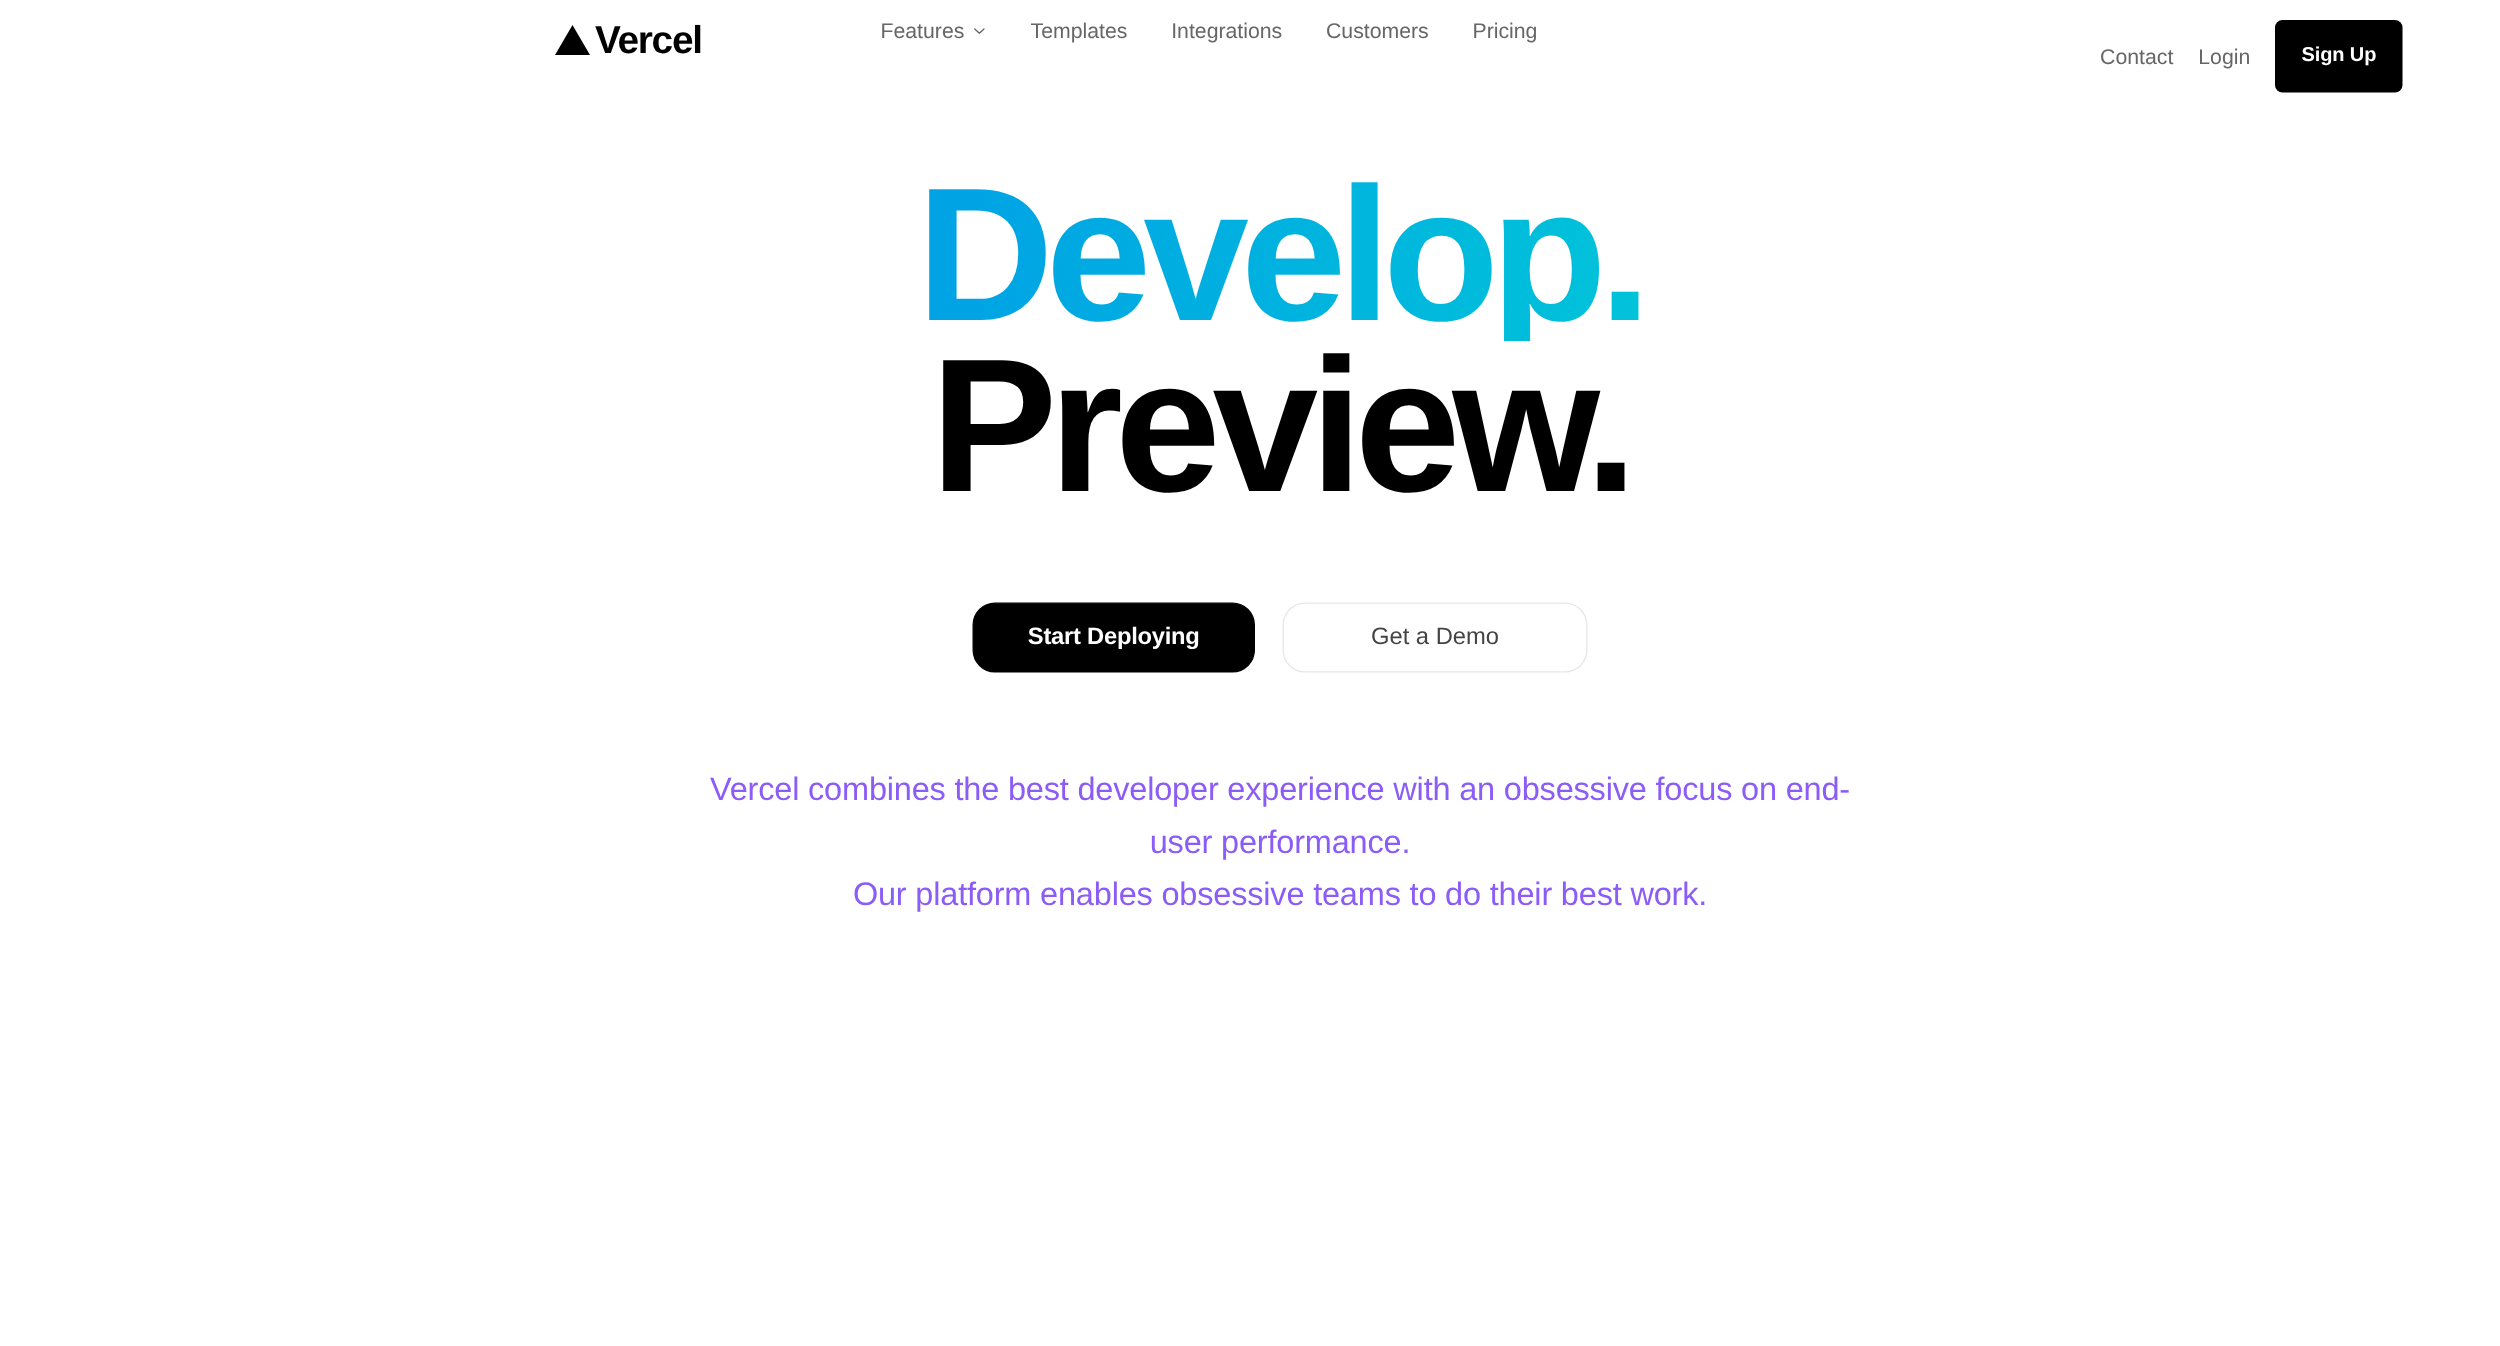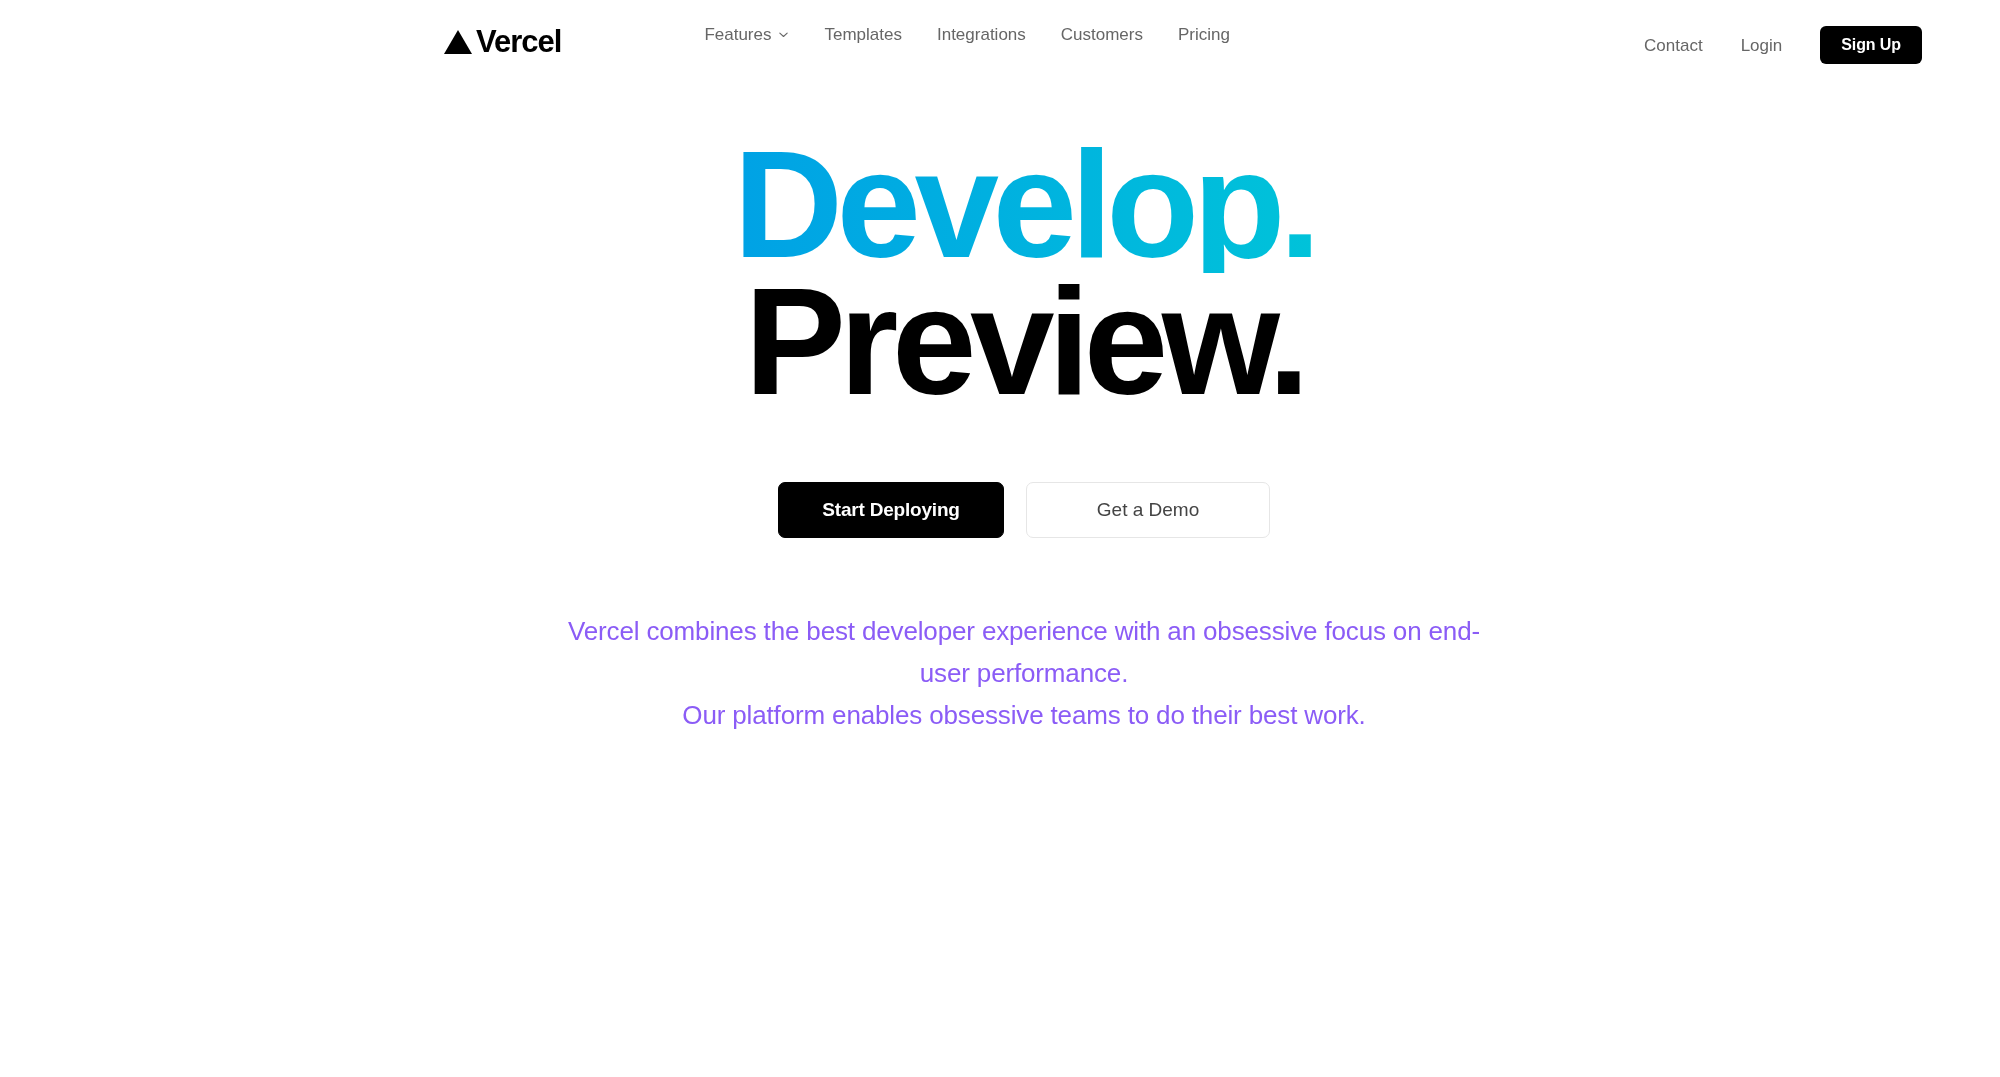--- a/index.html
+++ b/index.html
@@ -74,32 +74,32 @@
   .chev {
     display: inline-block;
     width: 11px;
     height: 11px;
   }
   .chev svg { display: block; }
 
   .nav-right {
     display: flex;
     align-items: center;
-    gap: 38px;
+    gap: 20px;
     margin-left: auto;
     margin-right: 22px;
   }
   .btn-signup {
     background: #000000;
     color: #ffffff;
     font-size: 16px;
     font-weight: 700;
     border: none;
     border-radius: 6px;
-    padding: 11px 21px;
+    padding: 21px 21px;
     line-height: 1;
     cursor: pointer;
     font-family: inherit;
     letter-spacing: -0.1px;
   }
 
   
   .hero {
     text-align: center;
     padding-top: 46px;
@@ -128,21 +128,21 @@
   .cta-row {
     margin-top: 72px;
     display: flex;
     justify-content: center;
     align-items: center;
     gap: 22px;
   }
   .btn {
     font-family: inherit;
     font-size: 19px;
-    border-radius: 7px;
+    border-radius: 18px;
     line-height: 1;
     cursor: pointer;
     display: inline-flex;
     align-items: center;
     justify-content: center;
   }
   .btn-primary {
     background: #000000;
     color: #ffffff;
     border: 1px solid #000000;

